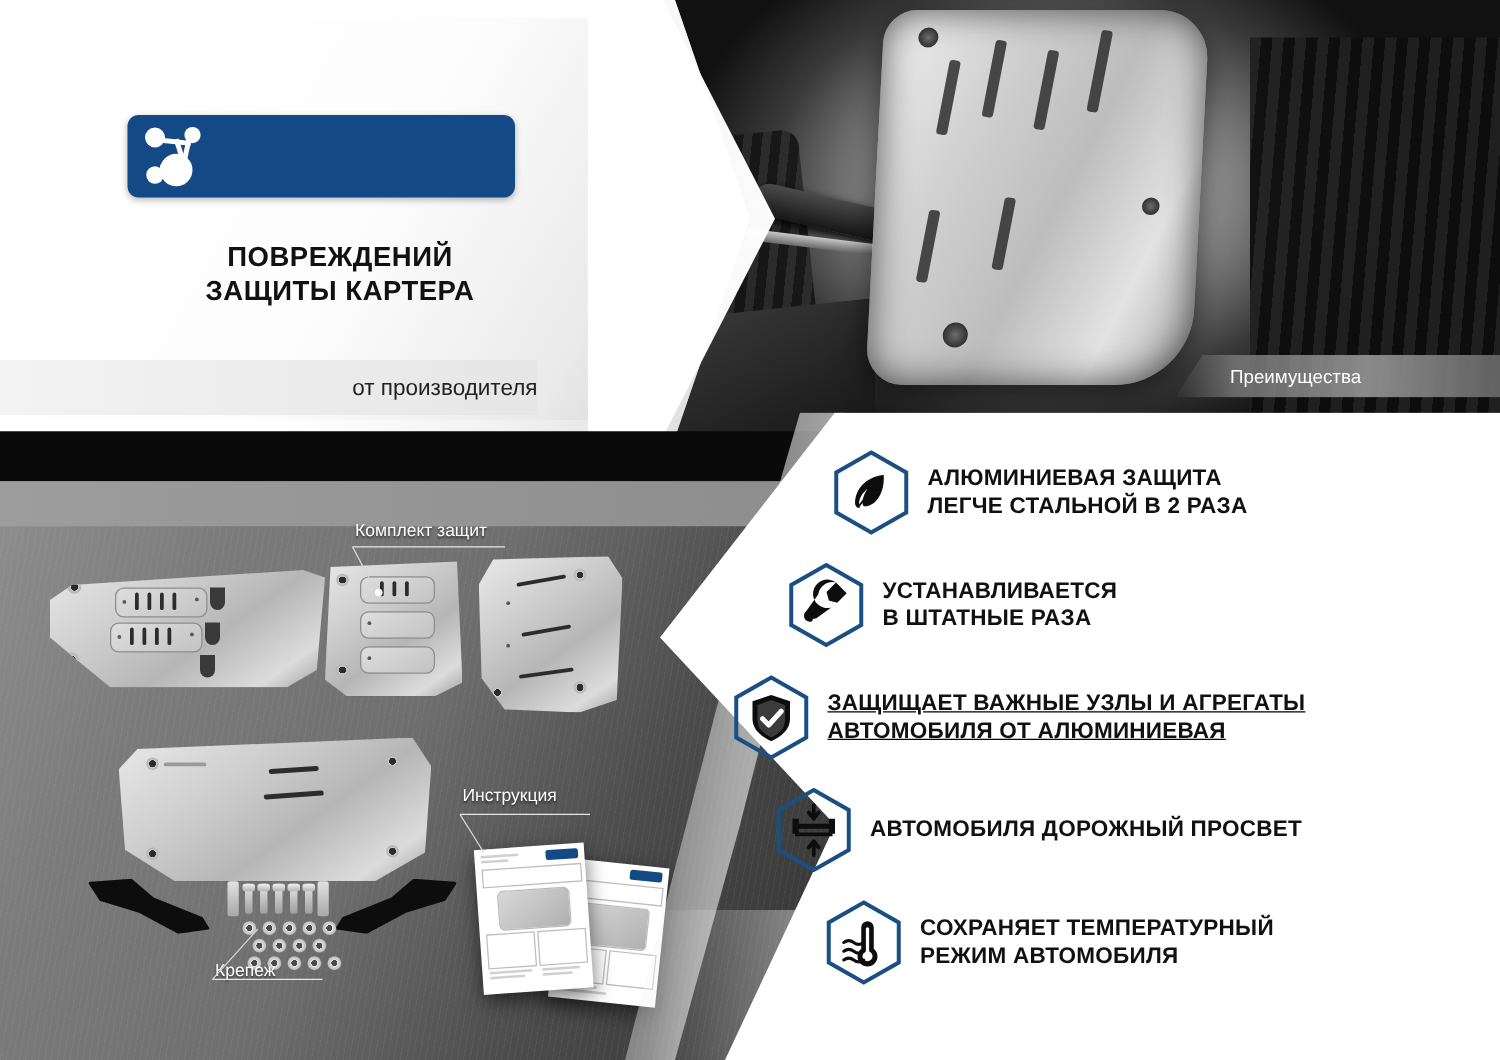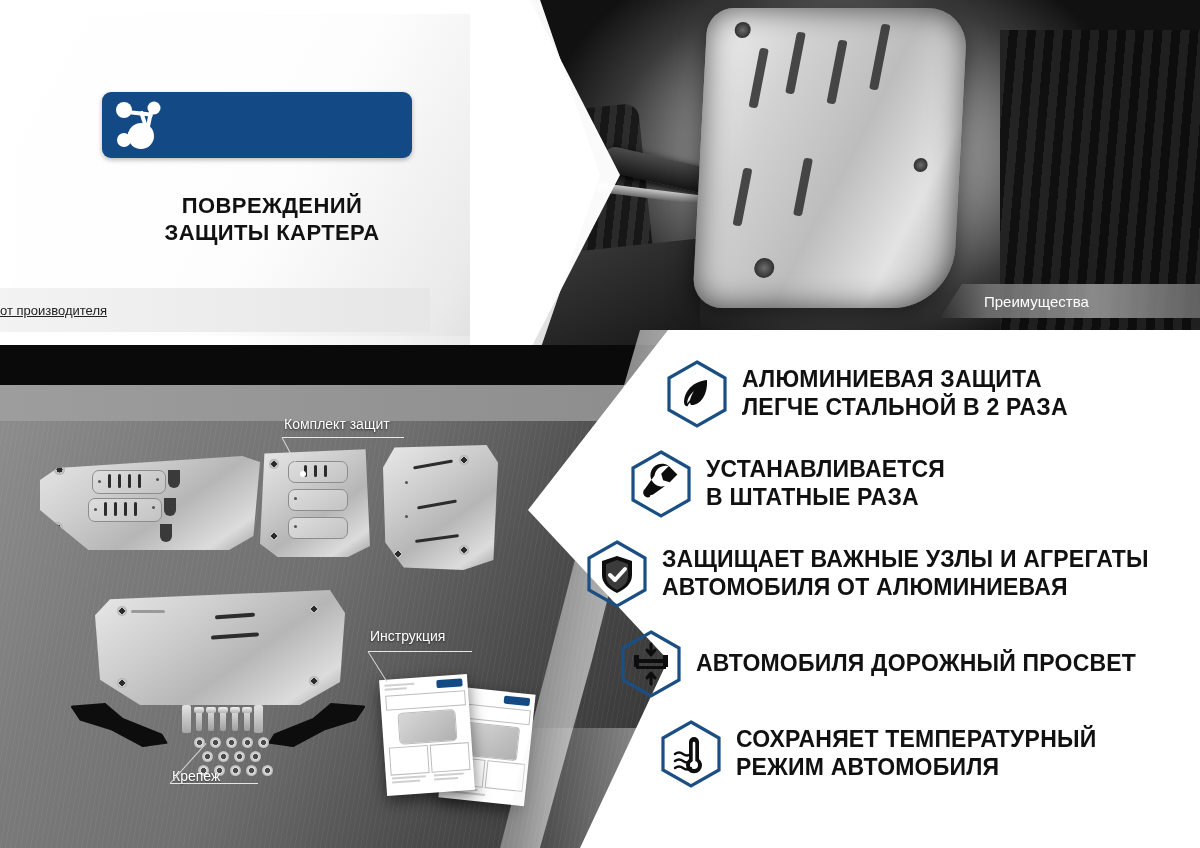--- a/index.html
+++ b/index.html
@@ -55,21 +55,21 @@
     border-radius:9px;display:flex;align-items:center;box-shadow:0 2px 5px rgba(0,0,0,.28);}
   .logo-mark{width:62px;height:58px;margin-left:8px;flex:0 0 auto;}
   .logo-word{color:#fff;font-weight:bold;font-size:46px;letter-spacing:1px;margin-left:2px;
     font-family:"Liberation Sans",sans-serif;-webkit-text-stroke:0;}
 
   .hdr-title{position:absolute;left:102px;top:193px;width:340px;text-align:center;
     font-size:22px;font-weight:bold;line-height:1.22;color:#111;letter-spacing:.4px;}
   .hdr-sub-band{position:absolute;left:0;top:288px;width:430px;height:44px;
     background:linear-gradient(90deg,#f3f3f3,#e6e6e6);}
   .hdr-sub{position:absolute;left:0;top:288px;width:430px;height:44px;display:flex;
-    align-items:center;justify-content:flex-start;font-size:13px;color:#222;text-decoration:underline;}
+    align-items:center;justify-content:flex-end;font-size:18px;color:#222;}
 
   .adv-band{position:absolute;right:0;top:284px;width:260px;height:34px;
     background:linear-gradient(90deg,rgba(60,60,60,.15) 0%,rgba(120,120,120,.82) 18%,rgba(150,150,150,.9) 60%,rgba(105,105,105,.9) 100%);
     clip-path:polygon(22px 0, 260px 0, 260px 34px, 0 34px);
     display:flex;align-items:center;}
   .adv-band span{color:#fff;font-size:15px;margin-left:44px;}
 
   .blackbar{position:absolute;left:0;top:345px;width:660px;height:48px;background:#0a0a0a;}
 
   
@@ -112,25 +112,25 @@
 
   
   .feat-panel{position:absolute;left:520px;top:330px;width:680px;height:518px;background:#ffffff;
     clip-path:polygon(148px 0, 680px 0, 680px 518px, 60px 518px, 148px 330px, 8px 180px);}
   .feat-edge{position:absolute;left:500px;top:330px;width:210px;height:518px;
     background:linear-gradient(100deg,rgba(255,255,255,0) 0%,rgba(245,245,245,.55) 45%,rgba(255,255,255,.9) 100%);
     clip-path:polygon(140px 0, 176px 0, 92px 330px, 40px 518px, 0 518px, 88px 180px);}
   .feats{position:absolute;left:600px;top:360px;width:600px;}
   .feat{display:flex;align-items:center;margin-bottom:22px;}
   .hexwrap{flex:0 0 auto;width:62px;height:68px;position:relative;margin-right:14px;}
-  .feat-txt{font-size:23px;font-weight:bold;color:#111;line-height:1.2;letter-spacing:.2px;}
+  .feat-txt{font-size:18px;font-weight:bold;color:#111;line-height:1.2;letter-spacing:.2px;}
 
   .f1{margin-left:66px;}
   .f2{margin-left:30px;}
-  .f3{margin-left:-14px;}
+  .f3{margin-left:-14px;text-decoration:underline;}
   .f4{margin-left:20px;}
   .f5{margin-left:60px;}
 
   .bot-fade{position:absolute;left:520px;bottom:0;width:260px;height:120px;
     background:linear-gradient(90deg,rgba(255,255,255,0),rgba(255,255,255,.85));}
 </style>
 </head>
 <body>
 
 <div id="stage">

